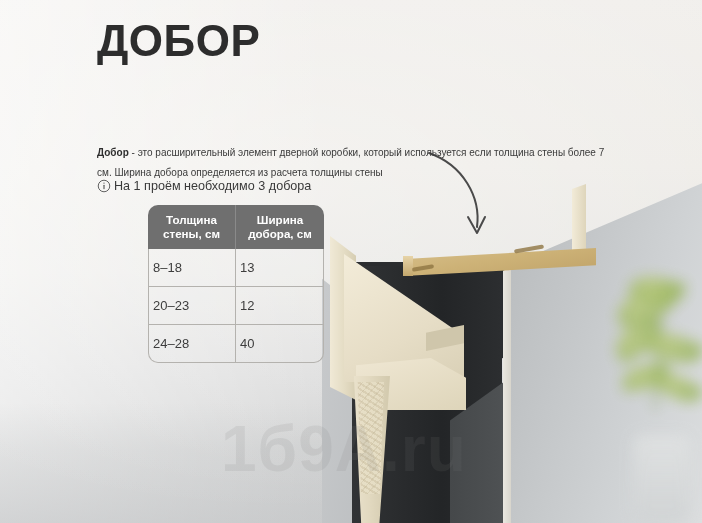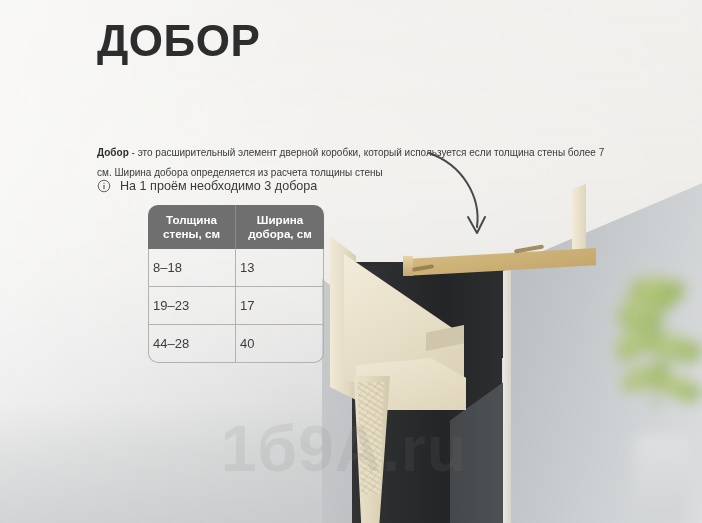--- a/index.html
+++ b/index.html
@@ -264,21 +264,21 @@
     margin-top: 32px;
   }
   .paragraph b { font-weight: 700; color: #2d2d2d; }
 
   .note {
     position: absolute;
     left: 97px;
     top: 179px;
     display: flex;
     align-items: center;
-    gap: 9px;
+    gap: 3px;
     font-size: 12.6px;
     color: #3a3a3a;
   }
   .note-icon {
     display: inline-flex;
     align-items: center;
     justify-content: center;
     width: 14px;
     height: 14px;
     flex: none;
@@ -394,23 +394,23 @@
         <th>Толщина стены, см</th>
         <th>Ширина добора, см</th>
       </tr>
     </thead>
     <tbody>
       <tr>
         <td>8–18</td>
         <td>13</td>
       </tr>
       <tr>
-        <td>19–23</td>
-        <td>17</td>
+        <td>20–23</td>
+        <td>12</td>
       </tr>
       <tr>
-        <td>44–28</td>
+        <td>24–28</td>
         <td>40</td>
       </tr>
     </tbody>
   </table>
 
 </div>
 
 </body></html>

